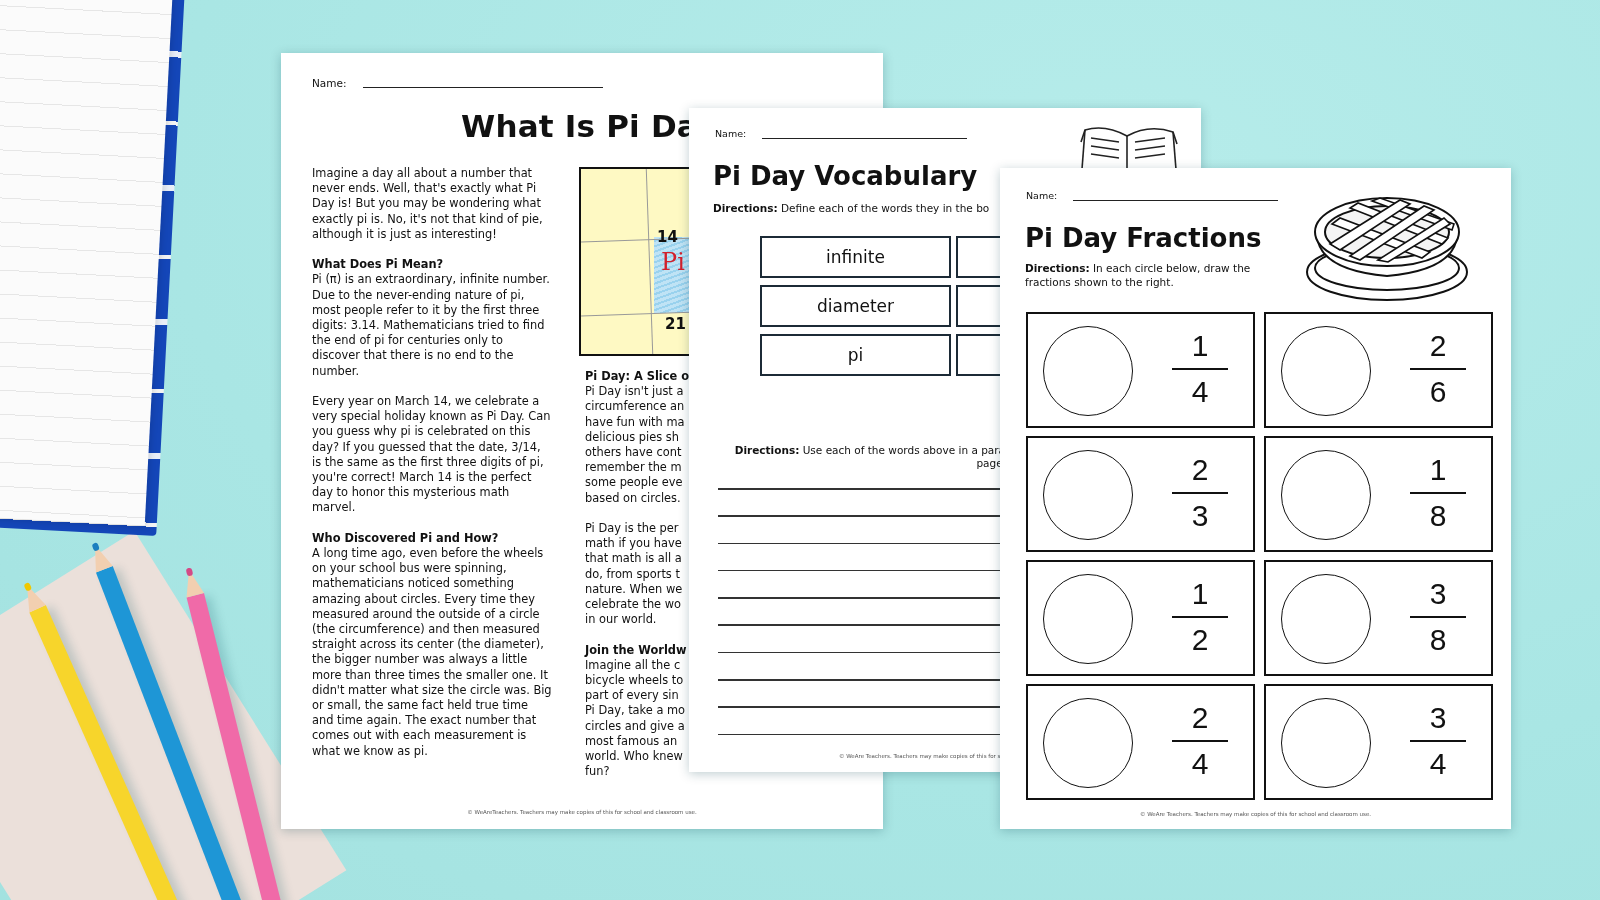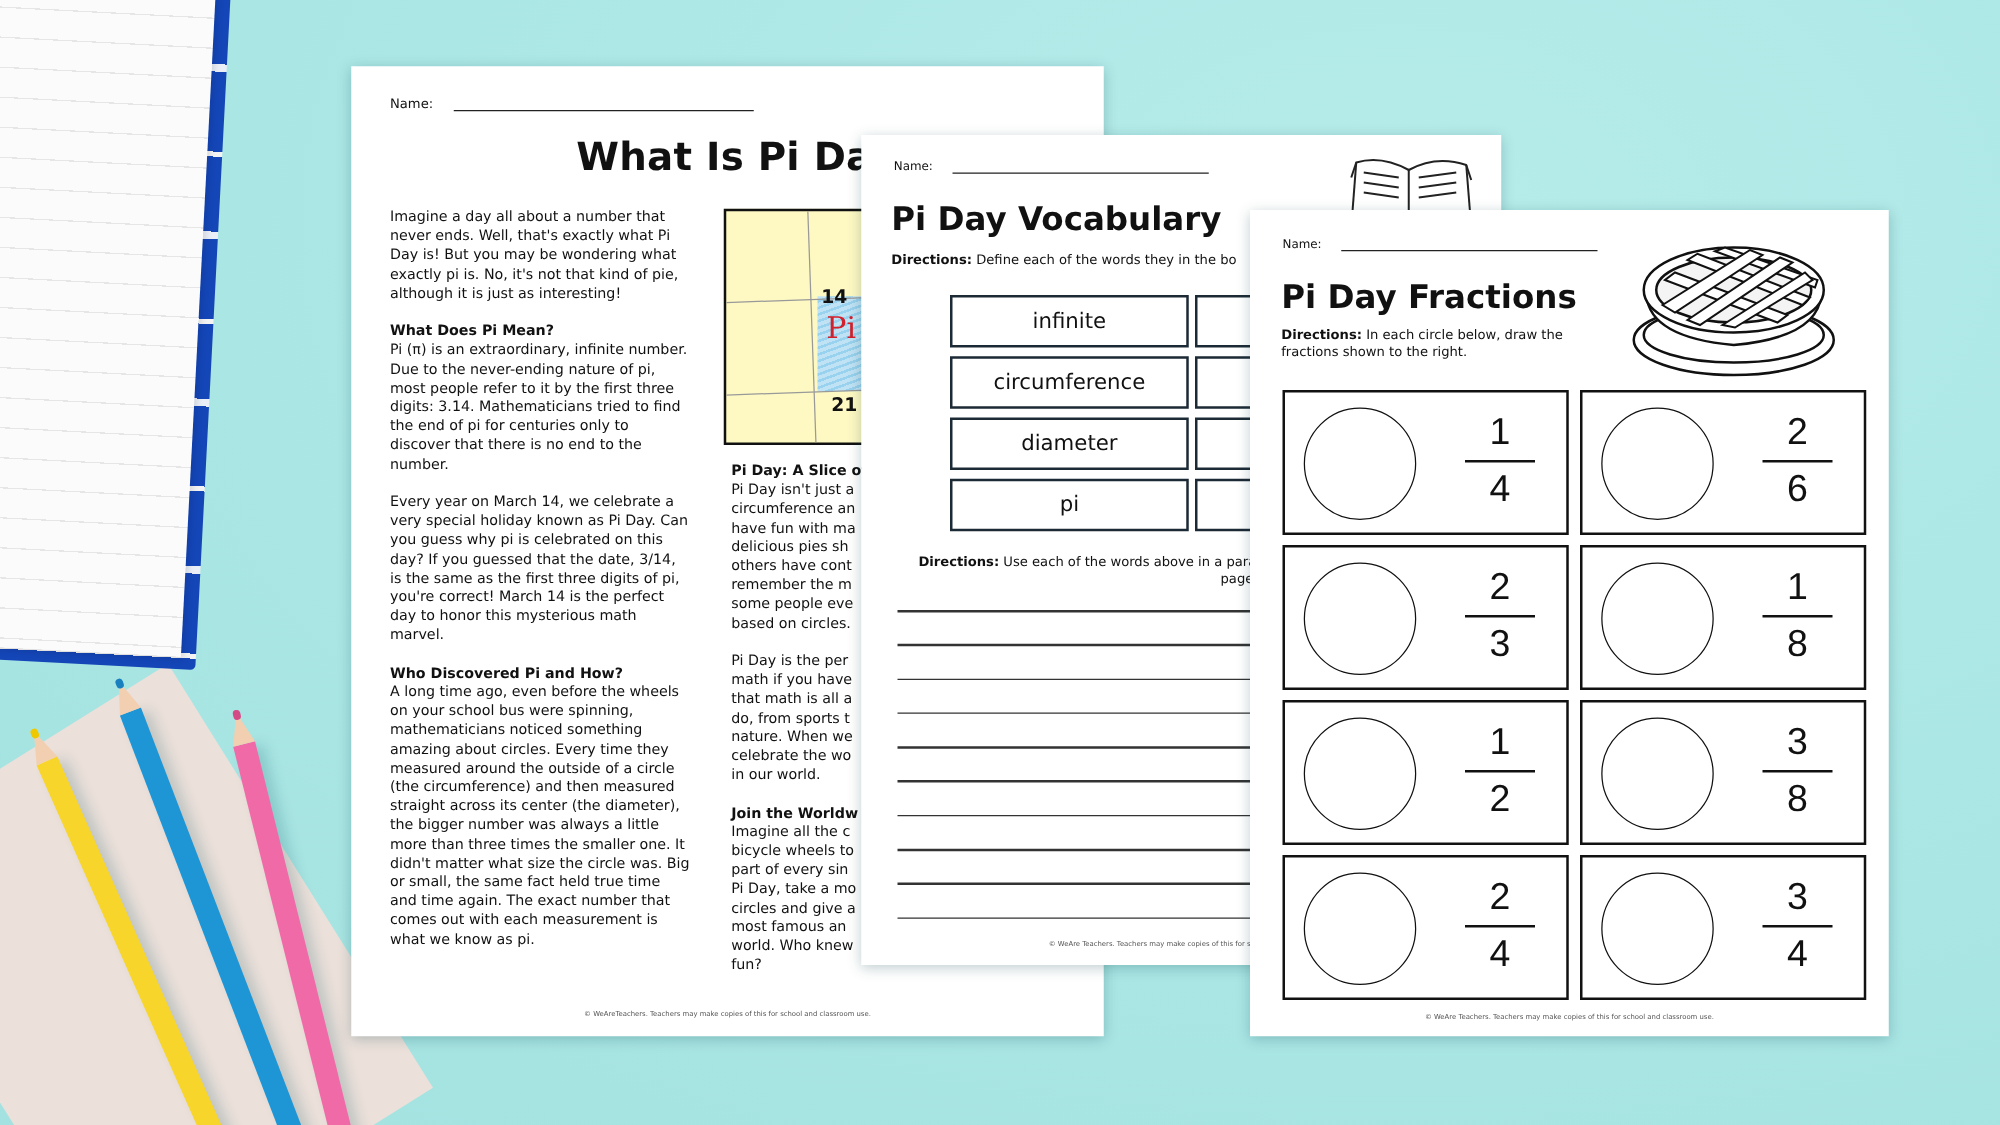--- a/index.html
+++ b/index.html
@@ -52,21 +52,21 @@
   .pencil.yellow { left: 18px; top: 585px; --c: #f7d52b; --lead: #f0c800; transform: rotate(-24deg); }
   .pencil.blue   { left: 86px; top: 545px; --c: #1e96d6; --lead: #1a7fbf; transform: rotate(-21deg); }
   .pencil.pink   { left: 180px; top: 570px; --c: #f06aa8; --lead: #d44a86; transform: rotate(-14deg); }
 
   
   .sheet {
     position: absolute; background: #fff;
     box-shadow: 0 2px 10px rgba(0,60,70,0.25);
     overflow: hidden;
   }
-  .name-line { font-size: 10.5px; display: flex; align-items: flex-end; gap: 16px; }
+  .name-line { font-size: 10.5px; display: flex; align-items: center; gap: 16px; }
   .name-line .blank { border-bottom: 1px solid #222; height: 10px; }
   .footer {
     position: absolute; left: 0; right: 0; text-align: center;
     font-size: 5.5px; color: #555;
   }
 
   
   #sheet1 { left: 281px; top: 53px; width: 602px; height: 776px; }
   #sheet1 .name-line { position: absolute; left: 31px; top: 24px; }
   #sheet1 .name-line .blank { width: 240px; }
@@ -228,24 +228,20 @@
     <path d="M52 14 L52 60"></path>
     <path d="M16 16 L44 20 M16 24 L44 28 M16 32 L44 36 M60 20 L90 16 M60 28 L90 24 M60 36 L90 32"></path>
     <path d="M40 58 Q52 40 66 58"></path>
   </svg>
   <div class="title">Pi Day Vocabulary</div>
   <div class="dir1"><b>Directions:</b><span> Define each of the words they in the bo</span></div>
 
   <div class="vocab">
     <div class="vrow">
       <div class="vword">infinite</div>
-      <div class="vdef"></div>
-    </div>
-    <div class="vrow">
-      <div class="vword">circumference</div>
       <div class="vdef"></div>
     </div>
     <div class="vrow">
       <div class="vword">diameter</div>
       <div class="vdef"></div>
     </div>
     <div class="vrow">
       <div class="vword">pi</div>
       <div class="vdef"></div>
     </div>

